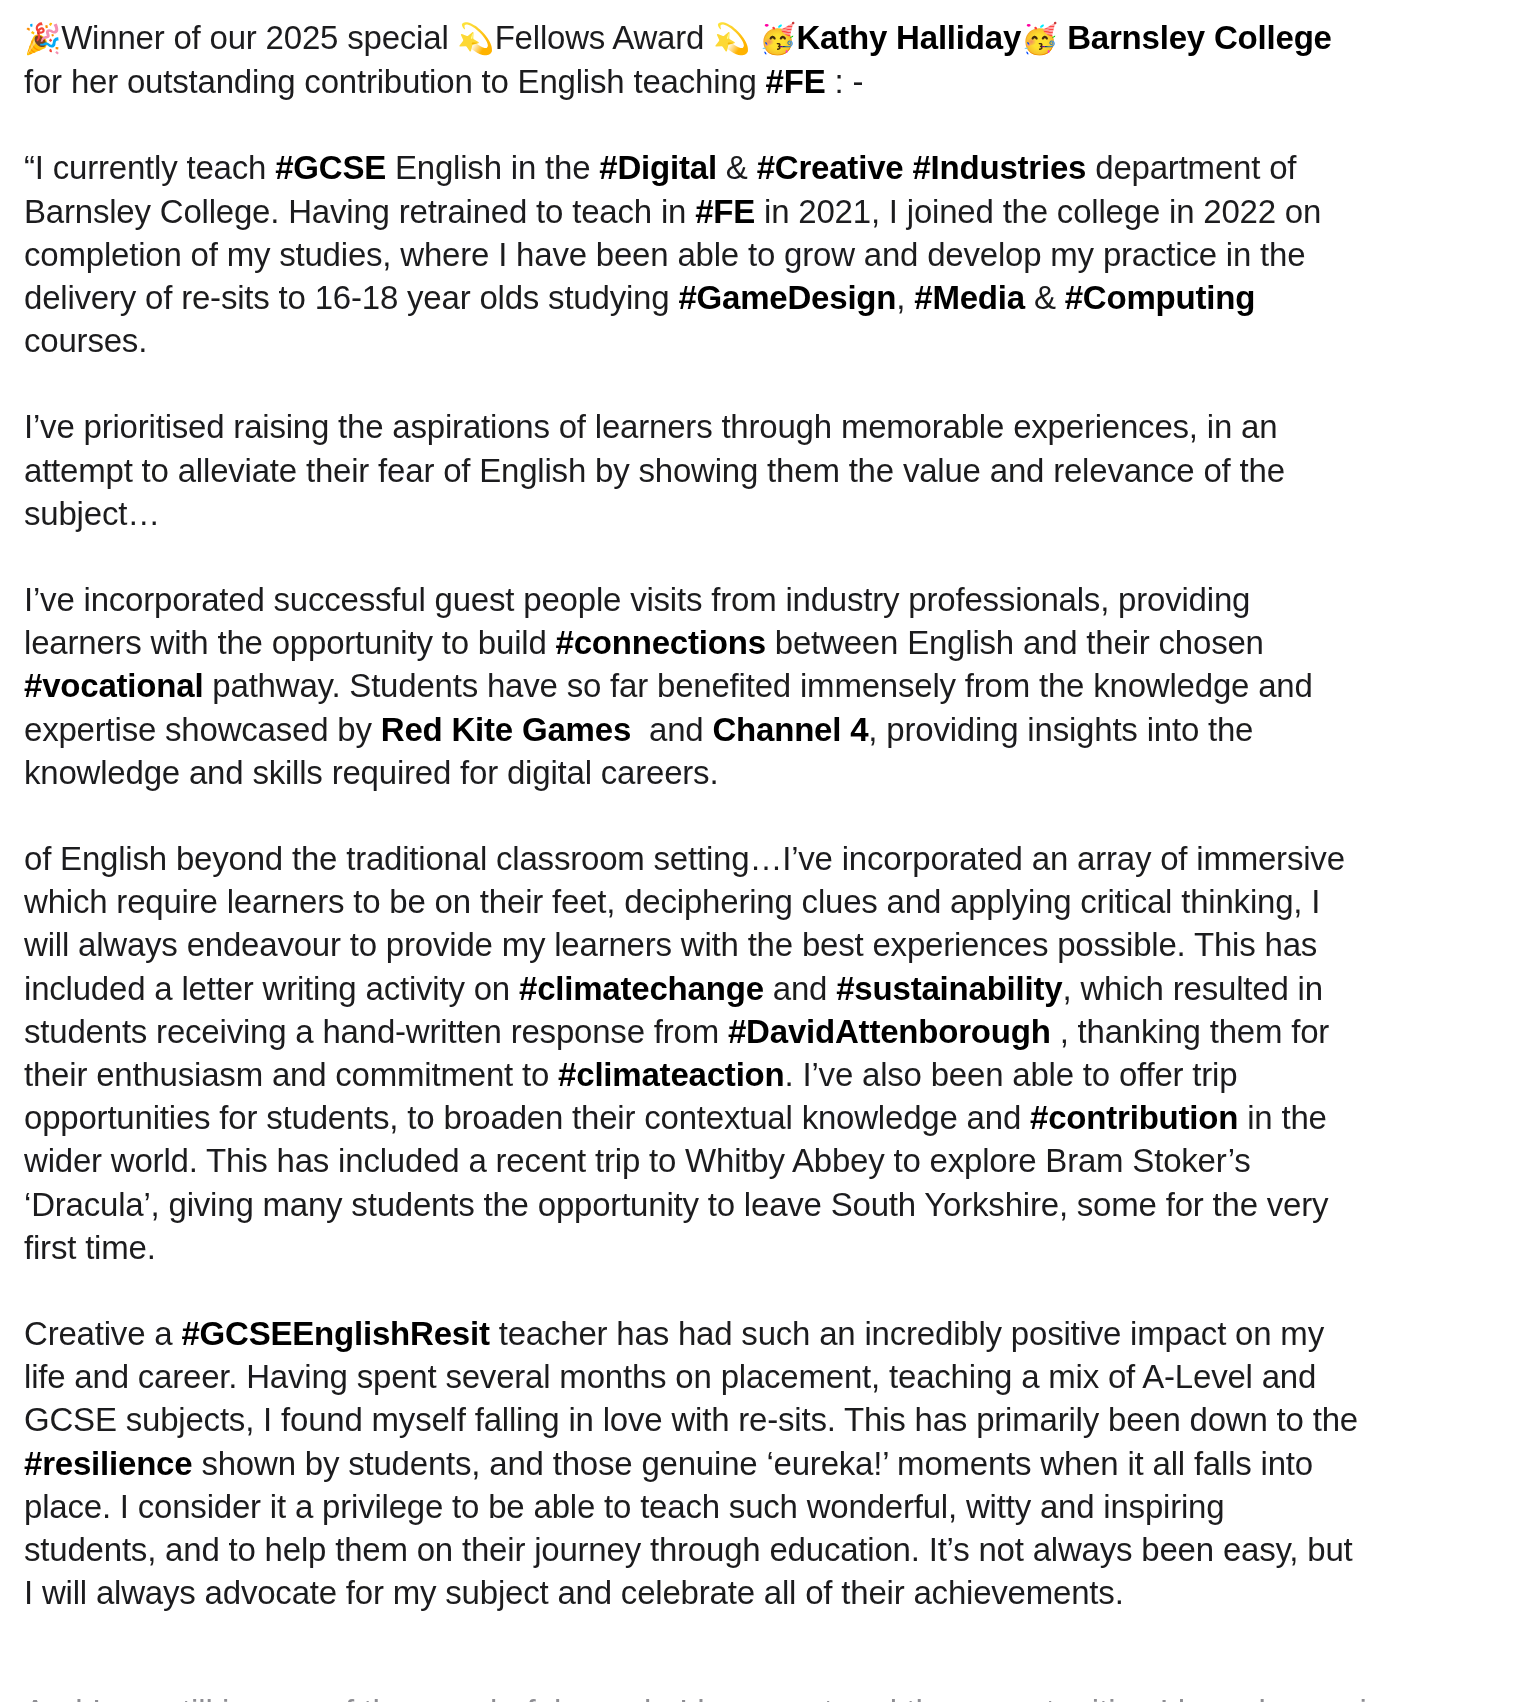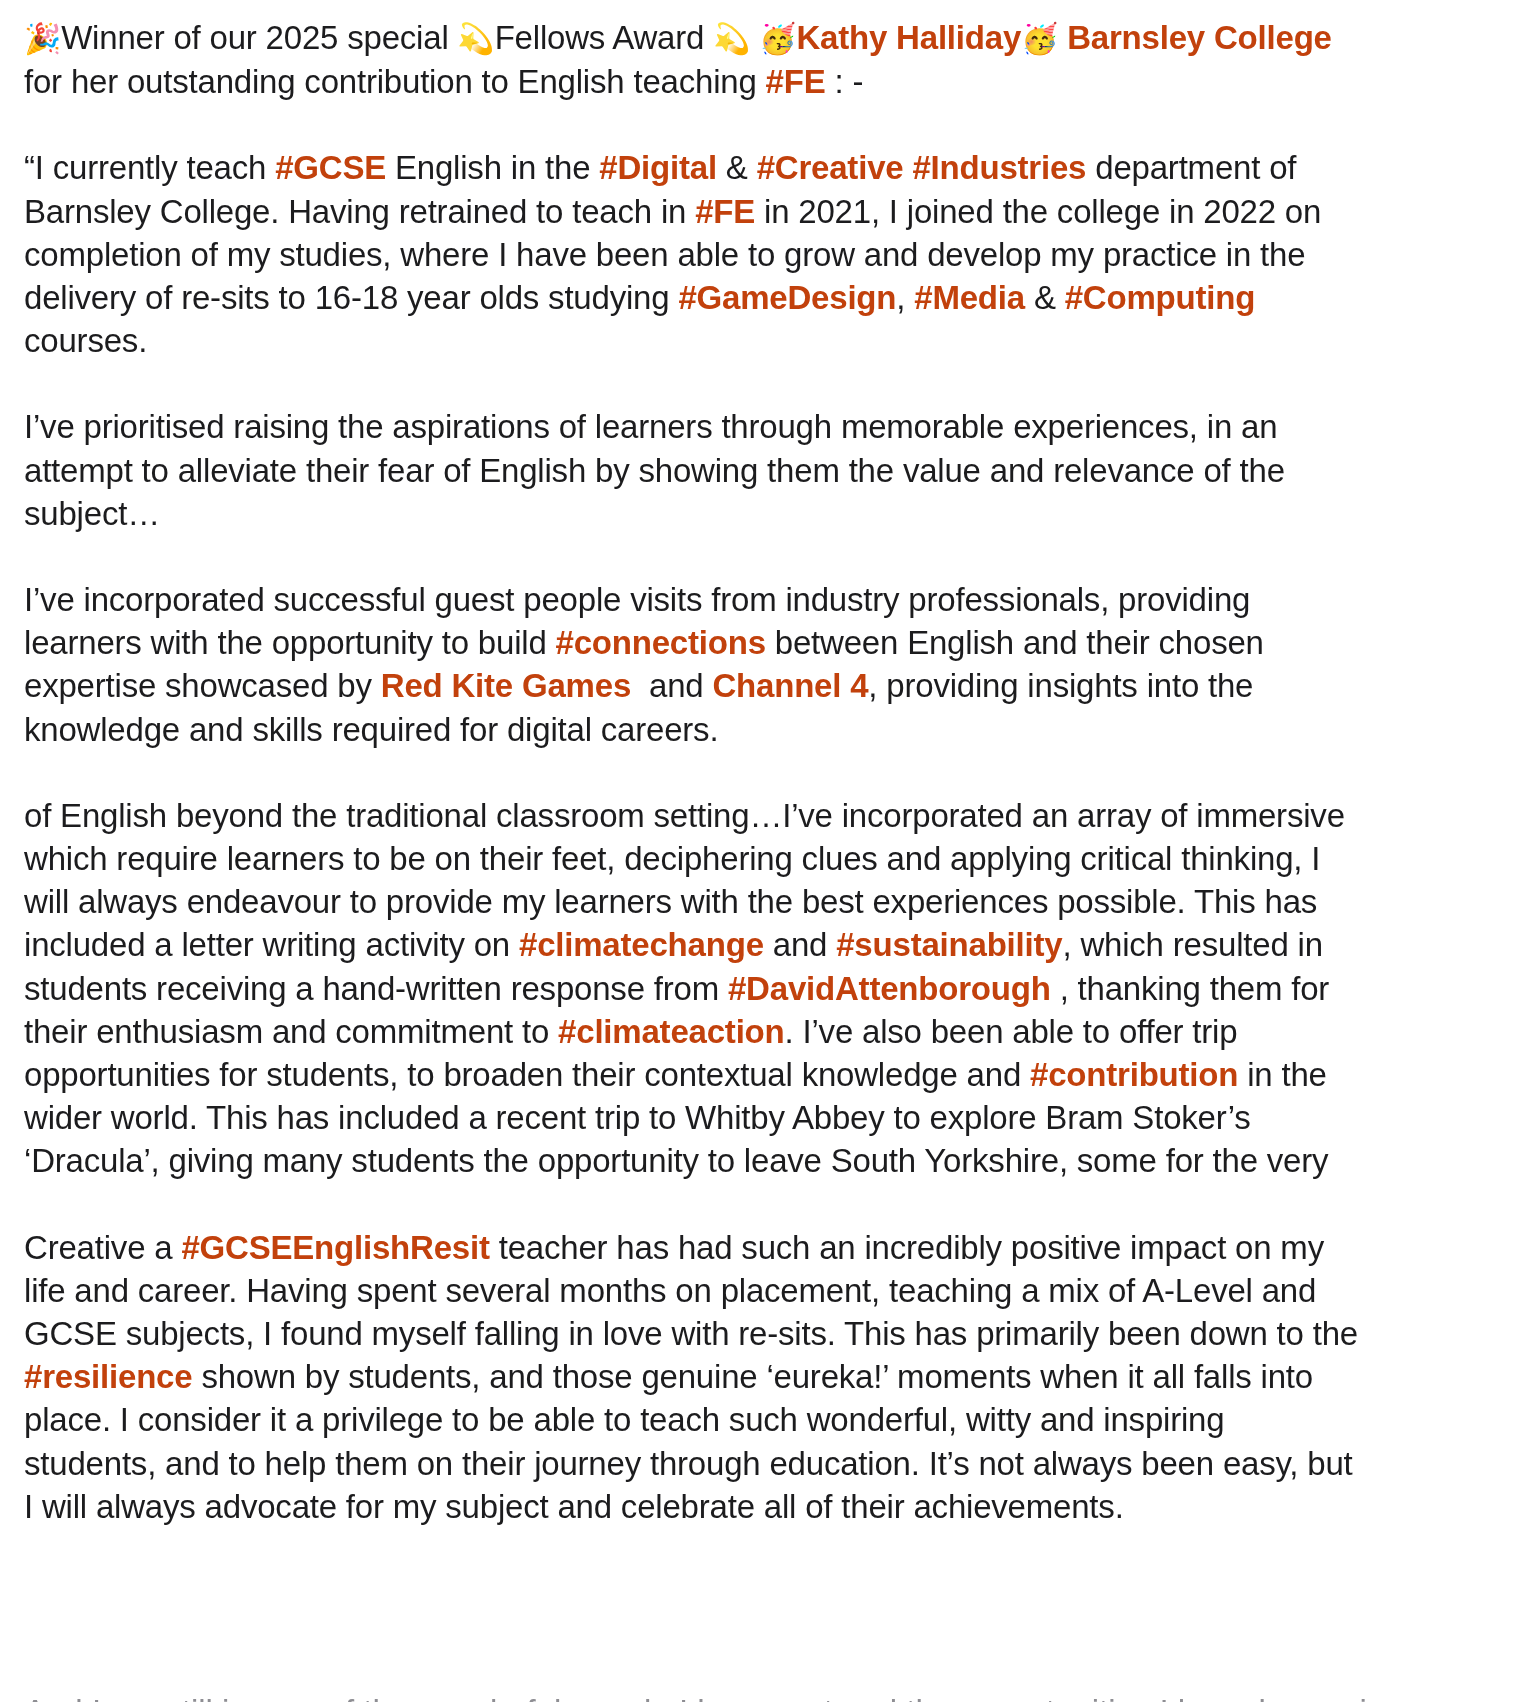--- a/index.html
+++ b/index.html
@@ -26,21 +26,21 @@
     }
     .para {
       margin: 0 0 43px 0;
       white-space: normal;
     }
     .line {
       display: block;
       white-space: nowrap;
     }
     .tag, .mention {
-      color: #c2410c;
+      color: #000000;
       font-weight: 600;
       cursor: pointer;
     }
     .emoji {
       font-family: "DejaVu Sans", sans-serif;
       font-size: 30px;
     }
     .cutoff {
       position: absolute;
       left: 24px;
@@ -76,34 +76,36 @@
 
   <div class="para">
     <span class="line">I’ve prioritised raising the aspirations of learners through memorable experiences, in an</span>
     <span class="line">attempt to alleviate their fear of English by showing them the value and relevance of the</span>
     <span class="line">subject…</span>
   </div>
 
   <div class="para">
     <span class="line">I’ve incorporated successful guest people visits from industry professionals, providing</span>
     <span class="line"><span>learners with the opportunity to build </span><span class="tag">#connections</span><span> between English and their chosen</span></span>
+    <span class="line"><span class="tag">#vocational</span><span> pathway. Students have so far benefited immensely from the knowledge and</span></span>
     <span class="line"><span>expertise showcased by </span><span class="mention">Red Kite Games</span><span style="white-space:pre">  and </span><span class="mention">Channel 4</span><span>, providing insights into the</span></span>
     <span class="line">knowledge and skills required for digital careers.</span>
   </div>
 
   <div class="para">
     <span class="line">of English beyond the traditional classroom setting…I’ve incorporated an array of immersive</span>
     <span class="line">which require learners to be on their feet, deciphering clues and applying critical thinking, I</span>
     <span class="line">will always endeavour to provide my learners with the best experiences possible. This has</span>
     <span class="line"><span>included a letter writing activity on </span><span class="tag">#climatechange</span><span> and </span><span class="tag">#sustainability</span><span>, which resulted in</span></span>
     <span class="line"><span>students receiving a hand-written response from </span><span class="tag">#DavidAttenborough</span><span> , thanking them for</span></span>
     <span class="line"><span>their enthusiasm and commitment to </span><span class="tag">#climateaction</span><span>. I’ve also been able to offer trip</span></span>
     <span class="line"><span>opportunities for students, to broaden their contextual knowledge and </span><span class="tag">#contribution</span><span> in the</span></span>
     <span class="line">wider world. This has included a recent trip to Whitby Abbey to explore Bram Stoker’s</span>
     <span class="line">‘Dracula’, giving many students the opportunity to leave South Yorkshire, some for the very</span>
+    <span class="line">first time.</span>
   </div>
 
   <div class="para">
     <span class="line"><span>Creative a </span><span class="tag">#GCSEEnglishResit</span><span> teacher has had such an incredibly positive impact on my</span></span>
     <span class="line">life and career. Having spent several months on placement, teaching a mix of A-Level and</span>
     <span class="line">GCSE subjects, I found myself falling in love with re-sits. This has primarily been down to the</span>
     <span class="line"><span class="tag">#resilience</span><span> shown by students, and those genuine ‘eureka!’ moments when it all falls into</span></span>
     <span class="line">place. I consider it a privilege to be able to teach such wonderful, witty and inspiring</span>
     <span class="line">students, and to help them on their journey through education. It’s not always been easy, but</span>
     <span class="line">I will always advocate for my subject and celebrate all of their achievements.</span>

